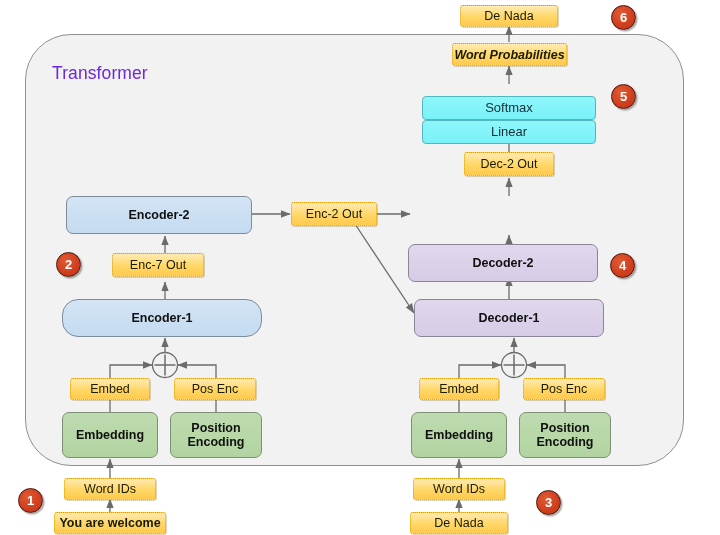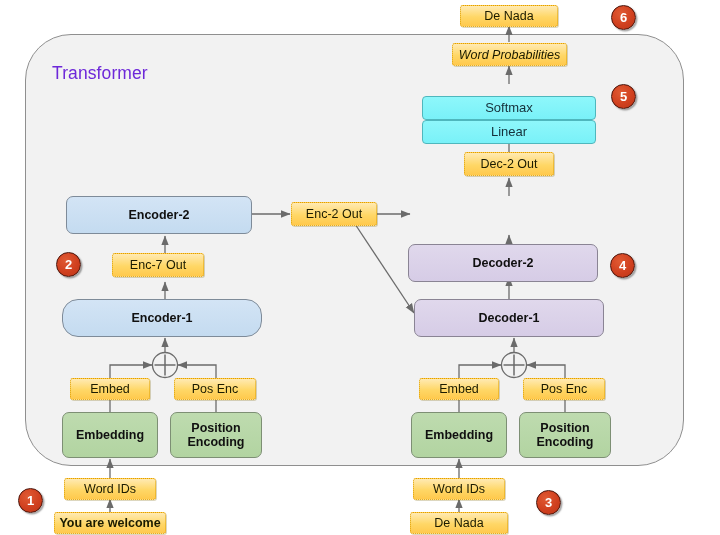--- a/index.html
+++ b/index.html
@@ -92,21 +92,21 @@
     justify-content: center;
     text-align: center;
     font-size: 12.5px;
     color: #1b1b00;
     background: linear-gradient(180deg, #ffeab3 0%, #ffd766 55%, #ffc94d 100%);
     border: 1.4px dotted #e0a000;
     border-radius: 3px;
     white-space: nowrap;
     filter: drop-shadow(1px 1px 0.6px rgba(120,95,0,0.25));
   }
-  .note.italic { font-style: italic; }
+  .note.italic { font-style: italic; font-weight: bold; }
 
   
   .badge {
     position: absolute;
     width: 25px;
     height: 25px;
     border-radius: 50%;
     background: radial-gradient(circle at 38% 32%, #e05a33 0%, #d0401f 55%, #bb3517 100%);
     border: 1.6px solid #4a1208;
     color: #ffffff;

